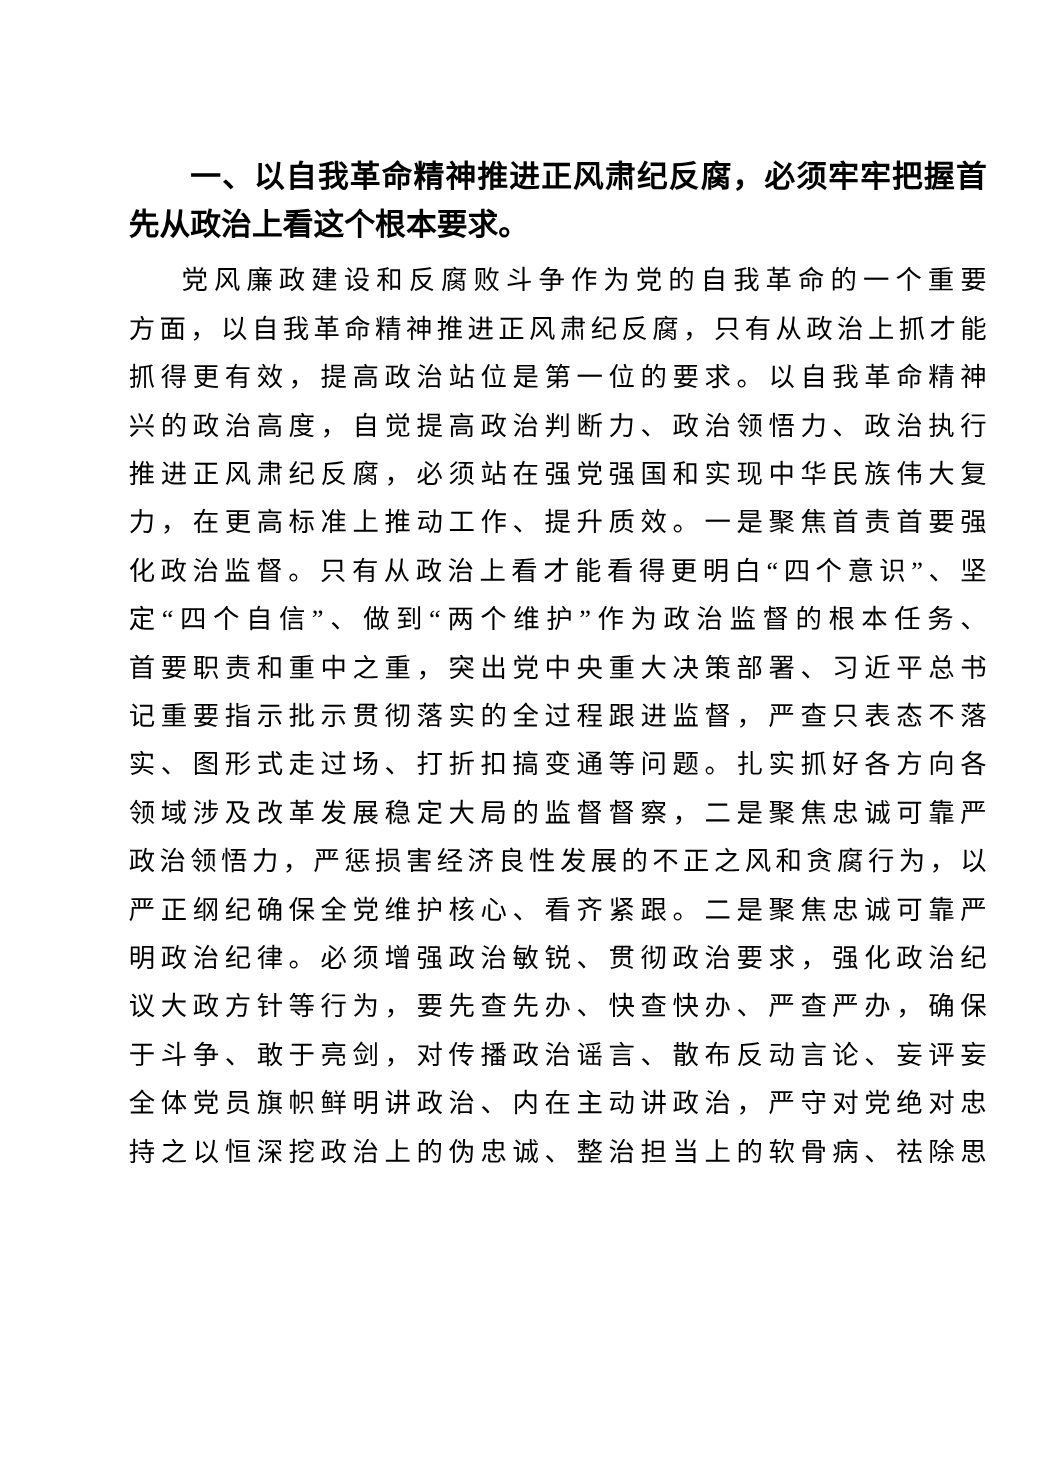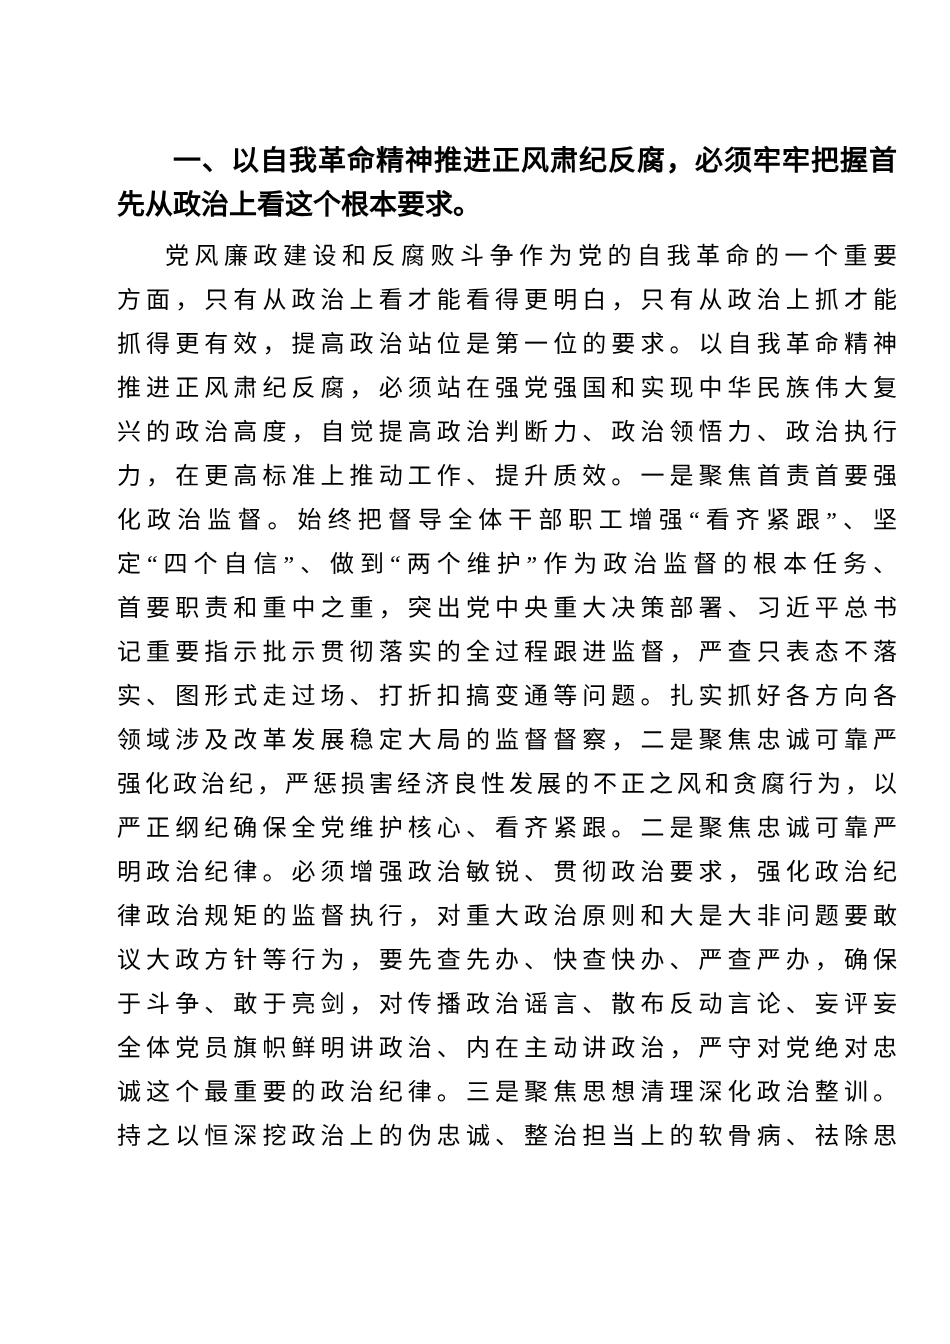--- a/index.html
+++ b/index.html
@@ -46,36 +46,34 @@
 <div class="page">
   <div class="content">
 
     <div class="heading">
       <div class="line first-line">一、以自我革命精神推进正风肃纪反腐，必须牢牢把握首</div>
       <div class="line short-last">先从政治上看这个根本要求。</div>
     </div>
 
     <div class="body-text">
       <div class="line first-line">党风廉政建设和反腐败斗争作为党的自我革命的一个重要</div>
-      <div class="line">方面，只有从政治上看才能看得更明白，只有从政治上抓才能</div>
+      <div class="line">方面，以自我革命精神推进正风肃纪反腐，只有从政治上抓才能</div>
       <div class="line">抓得更有效，提高政治站位是第一位的要求。以自我革命精神</div>
+      <div class="line">兴的政治高度，自觉提高政治判断力、政治领悟力、政治执行</div>
       <div class="line">推进正风肃纪反腐，必须站在强党强国和实现中华民族伟大复</div>
-      <div class="line">兴的政治高度，自觉提高政治判断力、政治领悟力、政治执行</div>
       <div class="line">力，在更高标准上推动工作、提升质效。一是聚焦首责首要强</div>
-      <div class="line">化政治监督。始终把督导全体干部职工增强“看齐紧跟”、坚</div>
+      <div class="line">化政治监督。只有从政治上看才能看得更明白“四个意识”、坚</div>
       <div class="line">定“四个自信”、做到“两个维护”作为政治监督的根本任务、</div>
       <div class="line">首要职责和重中之重，突出党中央重大决策部署、习近平总书</div>
       <div class="line">记重要指示批示贯彻落实的全过程跟进监督，严查只表态不落</div>
       <div class="line">实、图形式走过场、打折扣搞变通等问题。扎实抓好各方向各</div>
       <div class="line">领域涉及改革发展稳定大局的监督督察，二是聚焦忠诚可靠严</div>
-      <div class="line">强化政治纪，严惩损害经济良性发展的不正之风和贪腐行为，以</div>
+      <div class="line">政治领悟力，严惩损害经济良性发展的不正之风和贪腐行为，以</div>
       <div class="line">严正纲纪确保全党维护核心、看齐紧跟。二是聚焦忠诚可靠严</div>
       <div class="line">明政治纪律。必须增强政治敏锐、贯彻政治要求，强化政治纪</div>
-      <div class="line">律政治规矩的监督执行，对重大政治原则和大是大非问题要敢</div>
       <div class="line">议大政方针等行为，要先查先办、快查快办、严查严办，确保</div>
       <div class="line">于斗争、敢于亮剑，对传播政治谣言、散布反动言论、妄评妄</div>
       <div class="line">全体党员旗帜鲜明讲政治、内在主动讲政治，严守对党绝对忠</div>
-      <div class="line">诚这个最重要的政治纪律。三是聚焦思想清理深化政治整训。</div>
       <div class="line">持之以恒深挖政治上的伪忠诚、整治担当上的软骨病、祛除思</div>
     </div>
 
   </div>
 </div>
 
 </body></html>

